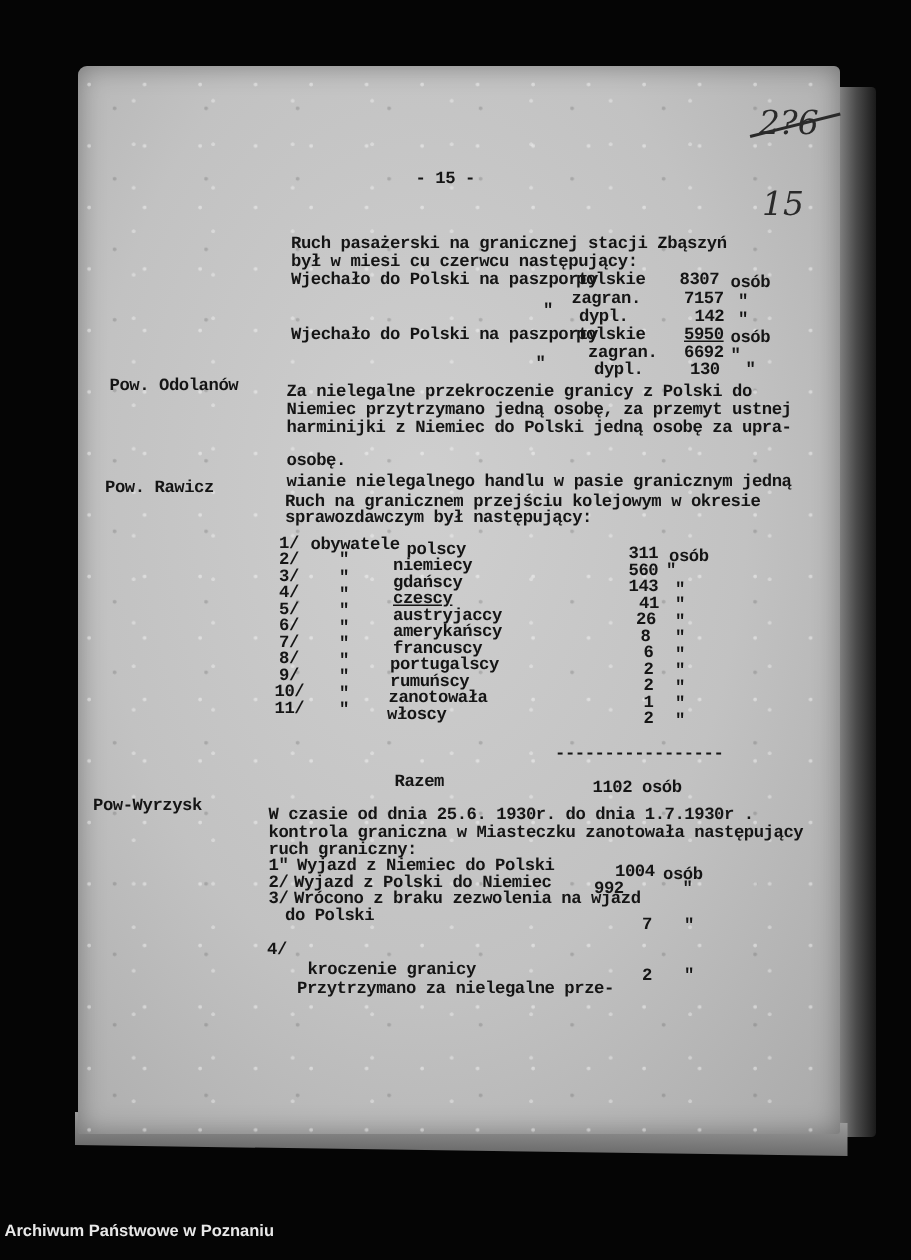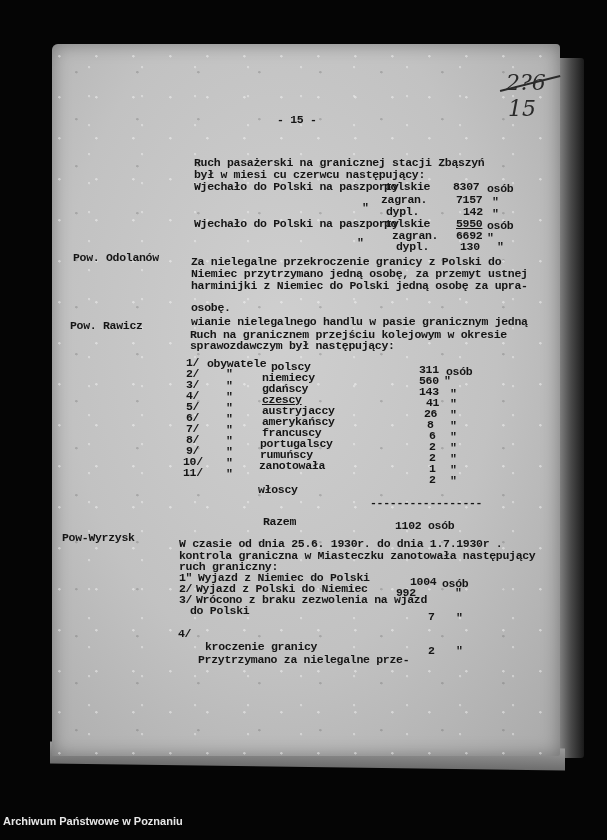--- a/index.html
+++ b/index.html
@@ -49,21 +49,21 @@
 </head>
 <body>
 
 <div class="stack-back"></div>
 <div class="stack-mid"></div>
 
 <div class="paper"></div>
 
 <span class="hand" style="left:506px; top:70px;">2?6</span>
 <div class="strike" style="left:500px; top:90px; width:62px; transform:rotate(-14deg);"></div>
-<span class="hand" style="left:508px; top:96px;">15</span>
+<span class="hand" style="left:508px; top:124px;">15</span>
 
 <span class="t" style="left:277px; top:114px;">- 15 -</span>
 
 <span class="t" style="left:194px; top:157px;">Ruch pasażerski na granicznej stacji Zbąszyń</span>
 <span class="t" style="left:194px; top:169px;">był w miesi cu czerwcu następujący:</span>
 <span class="t" style="left:194px; top:181px;">Wjechało do Polski na paszporty</span>
 <span class="t" style="left:384px; top:181px;">polskie</span>
 <span class="t" style="left:453px; top:181px;">8307</span>
 <span class="t" style="left:487px; top:183px;">osób</span>
 <span class="t" style="left:381px; top:194px;">zagran.</span>
@@ -164,21 +164,21 @@
   <div>
     <span class="t" style="left:183px; top:456px;">10/</span>
     <span class="t" style="left:226px; top:457px;">"</span>
     <span class="t" style="left:259px; top:460px;">zanotowała</span>
     <span class="t" style="left:429px; top:463px;">1</span>
     <span class="t" style="left:450px; top:464px;">"</span>
   </div>
   <div>
     <span class="t" style="left:183px; top:467px;">11/</span>
     <span class="t" style="left:226px; top:468px;">"</span>
-    <span class="t" style="left:258px; top:471px;margin-top:13px;">włoscy</span>
+    <span class="t" style="left:258px; top:471px;">włoscy</span>
     <span class="t" style="left:429px; top:474px;">2</span>
     <span class="t" style="left:450px; top:475px;">"</span>
   </div>
 </div>
 
 <span class="t" style="left:370px; top:497px;">-----------------</span>
 <span class="t" style="left:263px; top:516px;">Razem</span>
 <span class="t" style="left:395px; top:520px;">1102 osób</span>
 
 <span class="t" style="left:62px; top:532px;">Pow-Wyrzysk</span>

